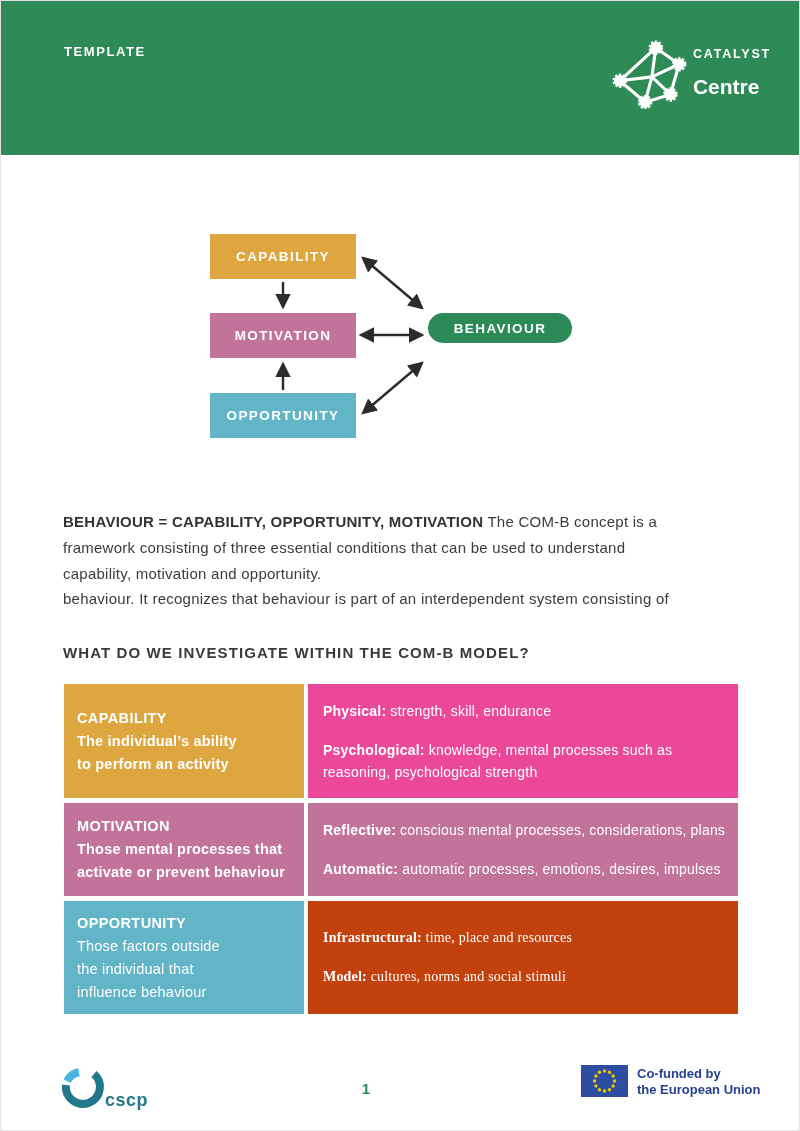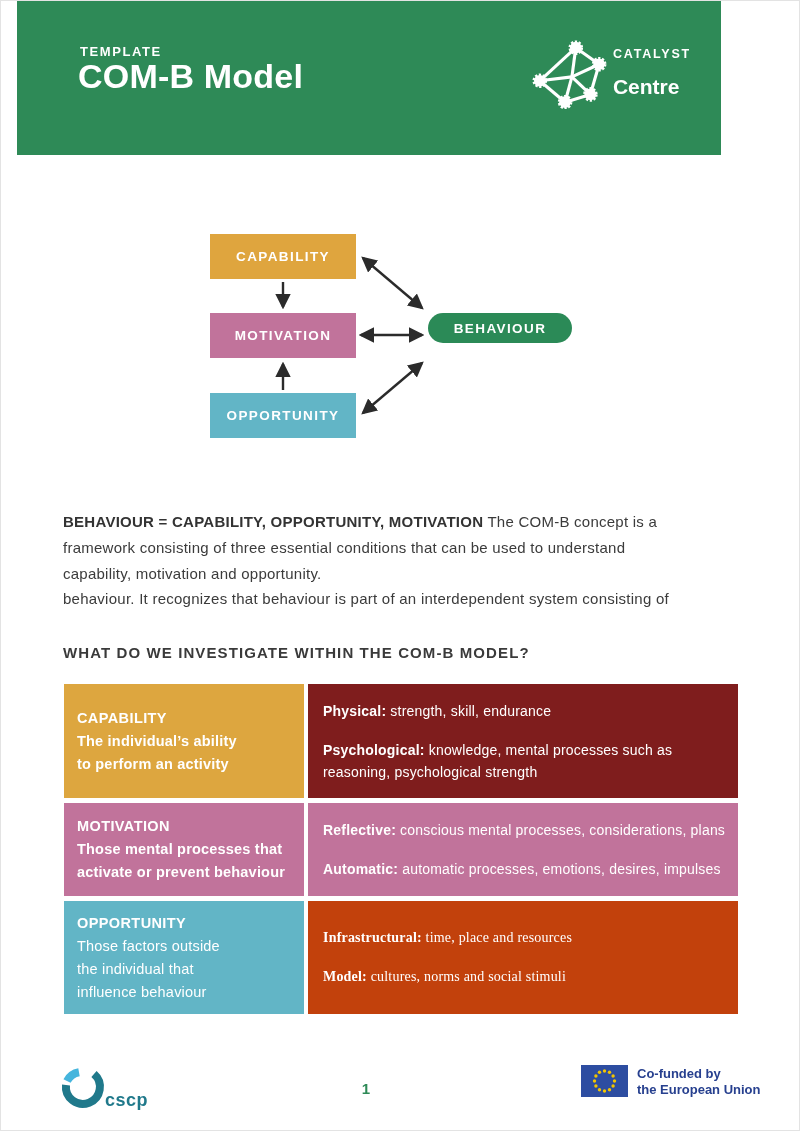--- a/index.html
+++ b/index.html
@@ -5,21 +5,21 @@
   * { margin: 0; padding: 0; box-sizing: border-box; }
   html, body { background: #ffffff; }
   body { font-family: "Liberation Sans", sans-serif; }
   .page {
     position: relative; width: 800px; height: 1131px;
     background: #ffffff; overflow: hidden; margin: 0 auto;
     border: 1px solid #e3e3e3;
   }
 
   
-  .header { position: absolute; left: 16px; top: 0; width: 704px; height: 154px; }
+  .header { position: absolute; left: 0; top: 0; width: 800px; height: 154px; }
   .eyebrow {
     position: absolute; left: 63px; top: 43px;
     color: #ffffff; font-size: 13px; font-weight: 700; letter-spacing: 1.6px;
   }
   .title {
     position: absolute; left: 61px; top: 56px;
     color: #ffffff; font-size: 34px; font-weight: 700; letter-spacing: 0.2px;
   }
   .logo { position: absolute; right: 30px; top: 36px; display: flex; align-items: center; }
   .logo-icon { width: 78px; height: 72px; }
@@ -84,21 +84,20 @@
     color: #27408f; font-size: 13px; font-weight: 700; line-height: 16px;
   }
 </style>
 </head>
 <body>
 
 <div class="page">
 
   <header class="header" style="background-color: rgb(46, 138, 87);">
     <div class="eyebrow">TEMPLATE</div>
-    <h1 class="title">COM-B Model</h1>
     <div class="logo">
       <svg class="logo-icon" viewBox="0 0 80 74">
         <g stroke="#ffffff" stroke-width="3.2">
           <line x1="48" y1="11" x2="72" y2="28"></line>
           <line x1="48" y1="11" x2="44" y2="41"></line>
           <line x1="48" y1="11" x2="11" y2="45"></line>
           <line x1="11" y1="45" x2="44" y2="41"></line>
           <line x1="11" y1="45" x2="37" y2="67"></line>
           <line x1="72" y1="28" x2="44" y2="41"></line>
           <line x1="44" y1="41" x2="63" y2="59"></line>
@@ -160,21 +159,21 @@
   <h2 class="section-heading">WHAT DO WE INVESTIGATE WITHIN THE COM-B MODEL?</h2>
 
   <div class="ctable">
 
     <div class="trow r1">
       <div class="tcell left" style="background-color: rgb(221, 166, 63);">
         <div class="cell-title">CAPABILITY</div>
         <div class="cell-desc bold">The individual’s ability
 to perform an activity</div>
       </div>
-      <div class="tcell right" style="background-color: #7f1d1d;">
+      <div class="tcell right" style="background-color: #ec4899;">
         <div class="item"><strong>Physical:</strong><span> strength, skill, endurance</span></div>
         <div class="item"><strong>Psychological:</strong><span> knowledge, mental processes such as reasoning, psychological strength</span></div>
       </div>
     </div>
 
     <div class="trow r2">
       <div class="tcell left" style="background-color: rgb(193, 115, 155);">
         <div class="cell-title">MOTIVATION</div>
         <div class="cell-desc bold">Those mental processes that
 activate or prevent behaviour</div>

